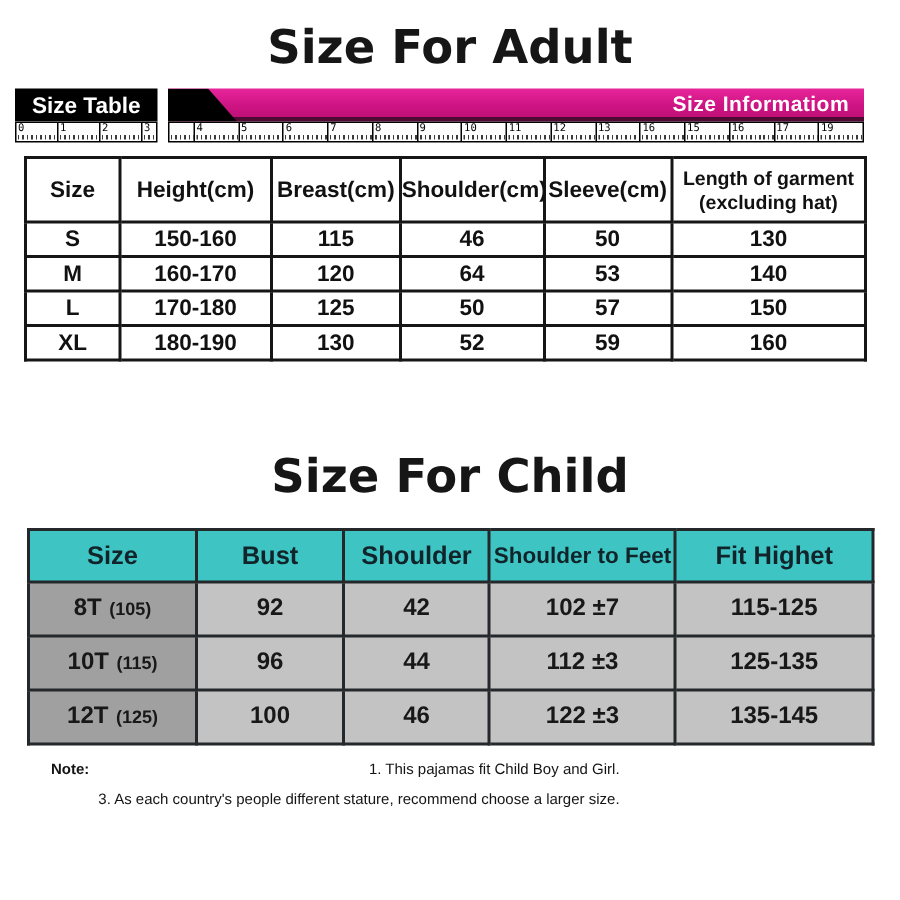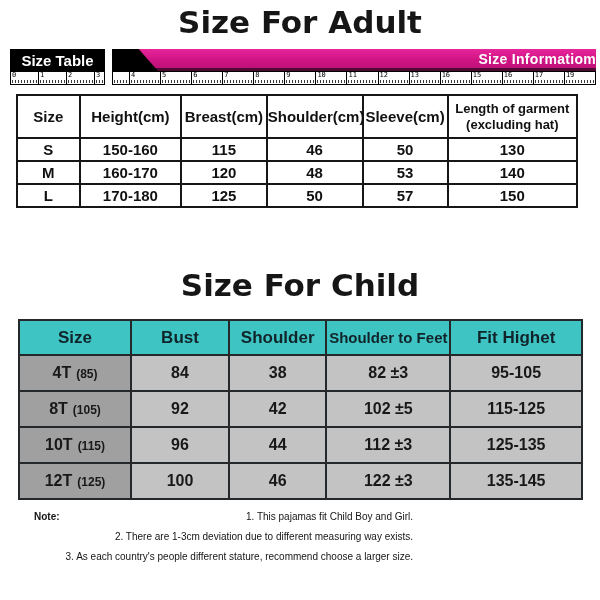--- a/index.html
+++ b/index.html
@@ -10,38 +10,38 @@
     color:#111;
   }
 
   
   .section-title {
     text-align:center; font-weight:bold; color:#161616;
     font-size:31px; line-height:36px; margin:0;
     font-family:"DejaVu Sans","Liberation Sans",sans-serif;
     letter-spacing:0px;
   }
-  .title-adult { padding-top:4px; }
+  .title-adult { padding-top:14px; }
   .title-child { padding-top:24px;margin-top:35px; }
 
   
-  .banner-strip { display:flex; margin:9px 4px 0 10px; gap:7px; }
+  .banner-strip { display:flex; margin:9px 24px 0 10px; gap:7px; }
   .banner-left { width:95px; flex:0 0 95px; }
   .banner-right { flex:1; min-width:0; }
   .size-table-box {
     background:#000; color:#fff; height:22px;
     display:flex; align-items:center; justify-content:center;
     font-size:15px; font-weight:bold;
   }
   .magenta-banner {
     position:relative; height:19px;
     background:linear-gradient(180deg,#e8259b 0%, #d01585 55%, #c01077 100%);
     border-bottom:3px solid #4e0a33;
     display:flex; align-items:center; justify-content:flex-end;
-    box-sizing:content-box;
+    padding-right:10px; box-sizing:content-box;
   }
   .banner-slant {
     position:absolute; left:0; top:0; bottom:-3px; width:46px;
     background:#000; clip-path:polygon(0 0, 58% 0, 100% 100%, 0 100%);
   }
   .banner-text { color:#fff; font-size:14px; font-weight:bold; letter-spacing:.3px; position:relative; }
 
   
   .ruler {
     display:flex; height:14px; background:#fdfdfd;
@@ -197,31 +197,39 @@
       <td>150-160</td>
       <td>115</td>
       <td>46</td>
       <td>50</td>
       <td>130</td>
     </tr>
     <tr>
       <td>M</td>
       <td>160-170</td>
       <td>120</td>
-      <td>48</td>
+      <td>64</td>
       <td>53</td>
       <td>140</td>
     </tr>
     <tr>
       <td>L</td>
       <td>170-180</td>
       <td>125</td>
       <td>50</td>
       <td>57</td>
       <td>150</td>
+    </tr>
+    <tr>
+      <td>XL</td>
+      <td>180-190</td>
+      <td>130</td>
+      <td>52</td>
+      <td>59</td>
+      <td>160</td>
     </tr>
   </tbody>
 </table>
 
 <div class="section-title title-child">Size For Child</div>
 
 <table class="child-table">
   <colgroup>
     <col style="width:19.9%">
       <col style="width:17.4%">
@@ -233,31 +241,24 @@
     <tr>
       <th>Size</th>
       <th>Bust</th>
       <th>Shoulder</th>
       <th class="col-stf">Shoulder to Feet</th>
       <th>Fit Highet</th>
     </tr>
   </thead>
   <tbody>
     <tr>
-      <td class="size-col"><span>4T</span><span class="size-note">(85)</span></td>
-      <td>84</td>
-      <td>38</td>
-      <td class="pm-note">82 ±3</td>
-      <td>95-105</td>
-    </tr>
-    <tr>
       <td class="size-col"><span>8T</span><span class="size-note">(105)</span></td>
       <td>92</td>
       <td>42</td>
-      <td class="pm-note">102 ±5</td>
+      <td class="pm-note">102 ±7</td>
       <td>115-125</td>
     </tr>
     <tr>
       <td class="size-col"><span>10T</span><span class="size-note">(115)</span></td>
       <td>96</td>
       <td>44</td>
       <td class="pm-note">112 ±3</td>
       <td>125-135</td>
     </tr>
     <tr>
@@ -267,16 +268,15 @@
       <td class="pm-note">122 ±3</td>
       <td>135-145</td>
     </tr>
   </tbody>
 </table>
 
 <div class="notes">
   <span class="note-label">Note:</span>
   <div class="note-items">
     <div>1. This pajamas fit Child Boy and Girl.</div>
-    <div>2. There are 1-3cm deviation due to different measuring way exists.</div>
     <div>3. As each country's people different stature, recommend choose a larger size.</div>
   </div>
 </div>
 
 </body></html>

